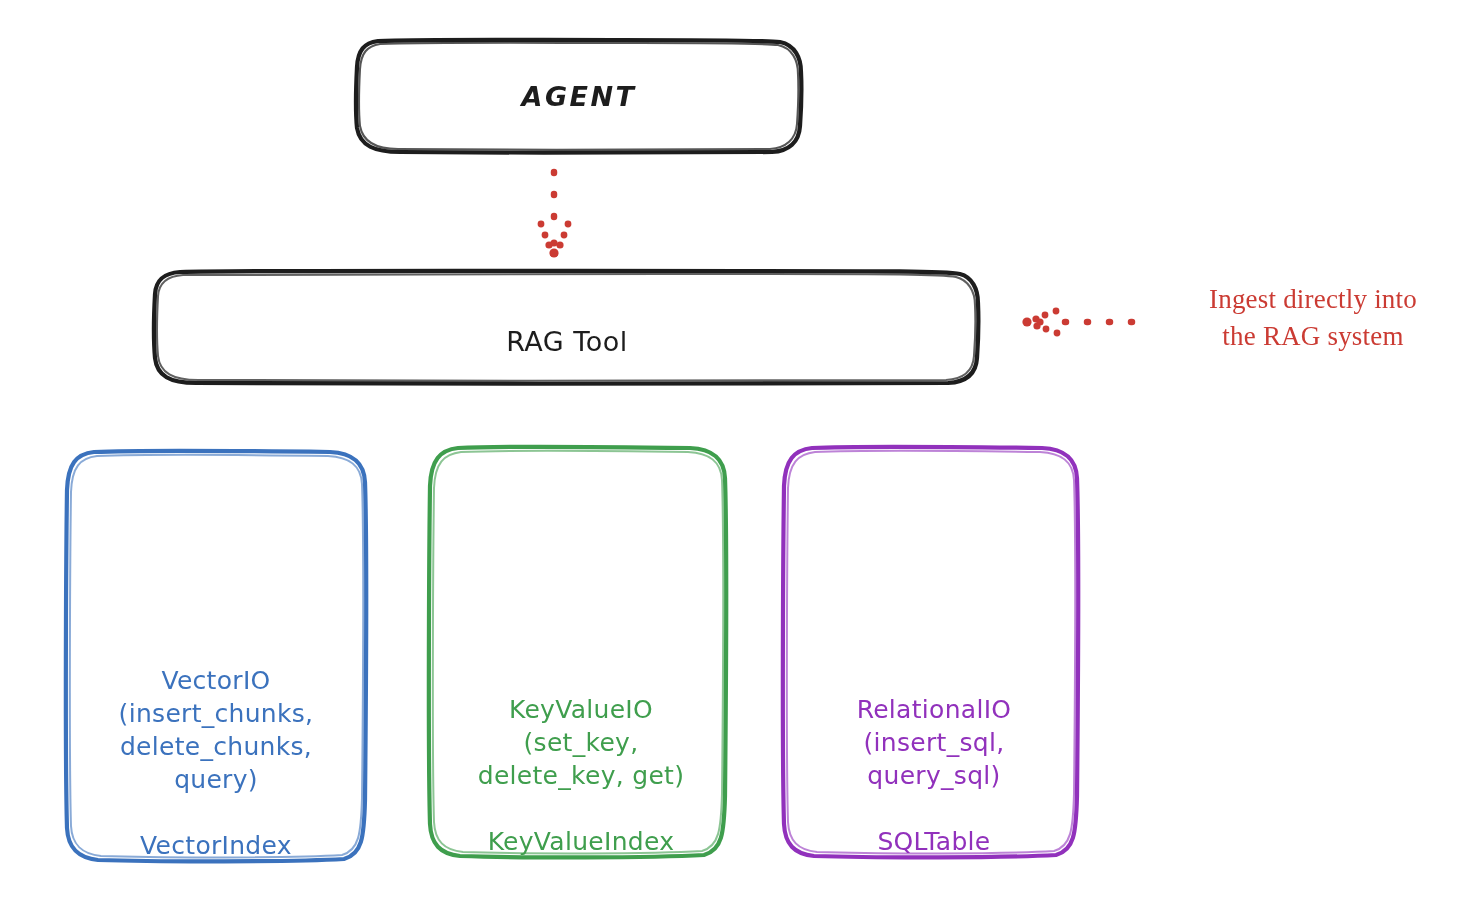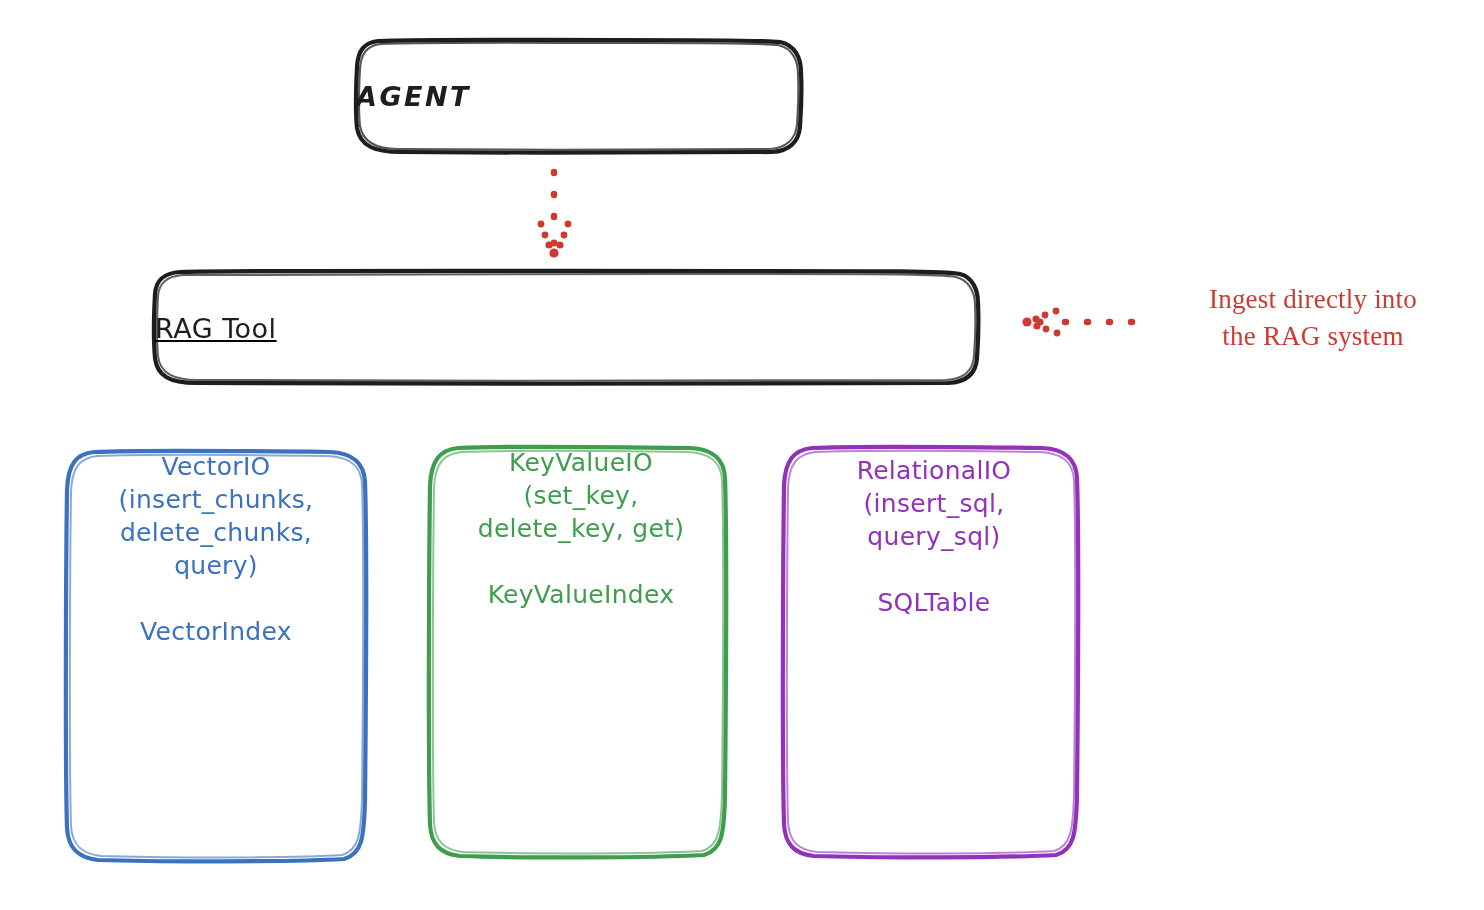--- a/index.html
+++ b/index.html
@@ -21,21 +21,21 @@
     inset: 0;
     width: 1484px;
     height: 910px;
   }
 
   .node {
     position: absolute;
     box-sizing: border-box;
     display: flex;
     align-items: center;
-    justify-content: flex-start;
+    justify-content: center;
     text-align: center;
     background: transparent;
     pointer-events: auto;
   }
 
   .node-label {
     display: block;
     white-space: pre-line;
     line-height: 1.30;
     letter-spacing: 0.3px;
@@ -53,52 +53,51 @@
     font-style: italic;
     font-weight: 700;
     font-size: 27px;
     letter-spacing: 2.5px;
     color: #1d1d1d;
   }
 
   
   #rag-tool-node {
     left: 155px;
-    top: 273px;
+    top: 286px;
     width: 824px;
     height: 112px;
-    text-decoration: underline;
   }
   #rag-tool-node .node-label {
     font-family: "DejaVu Sans", sans-serif;
     font-size: 27px;
     font-weight: 400;
     color: #1d1d1d;
     letter-spacing: 0.5px;
   }
 
   
   .store-node {
     width: 300px;
     height: 412px;
     top: 450px;
-    align-items: flex-start;
+    align-items: flex-end;
     justify-content: center;
     padding: 0 10px;
   }
   .store-node .node-label {
     font-family: "DejaVu Sans", sans-serif;
     font-size: 25px;
     font-weight: 400;
     line-height: 1.32;
   }
 
   #vector-io-node  { left: 66px;  }
   #keyvalue-io-node{ left: 428px; top: 446px; padding-left: 16px; }
-  #relational-io-node { left: 784px; top: 446px; margin-top: 8px; }
+  #relational-io-node { left: 784px; top: 446px; }
 
   #vector-io-node .node-label     { color: #3b72bd; }
   #keyvalue-io-node .node-label   { color: #3f9e4d; }
   #relational-io-node .node-label { color: #9131bc; }
 
   
   #ingest-annotation {
     position: absolute;
     left: 1148px;
     top: 281px;

